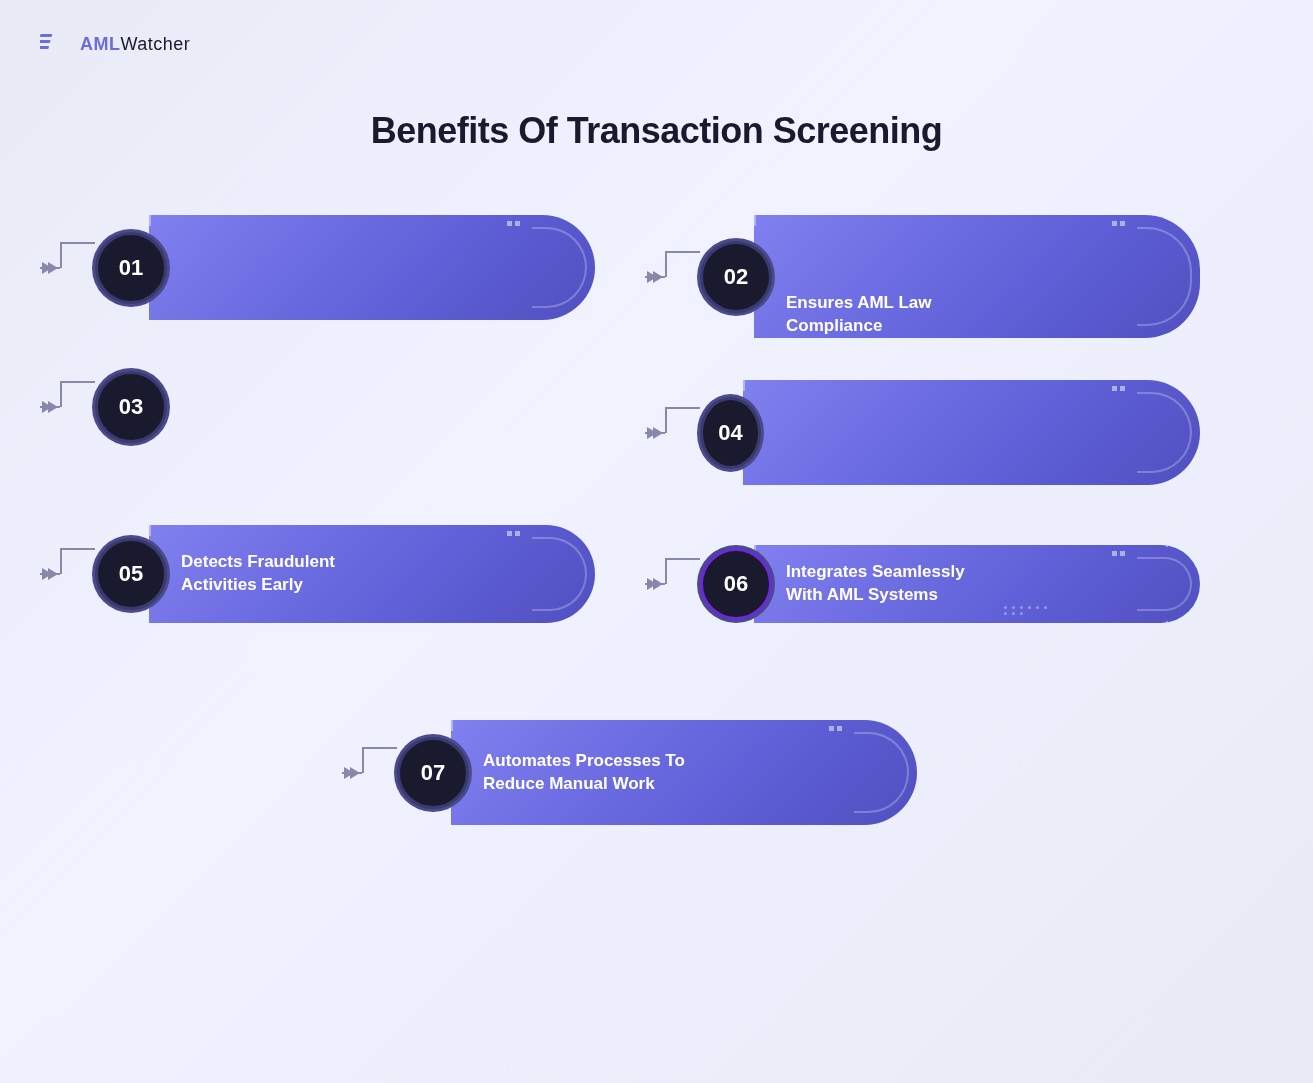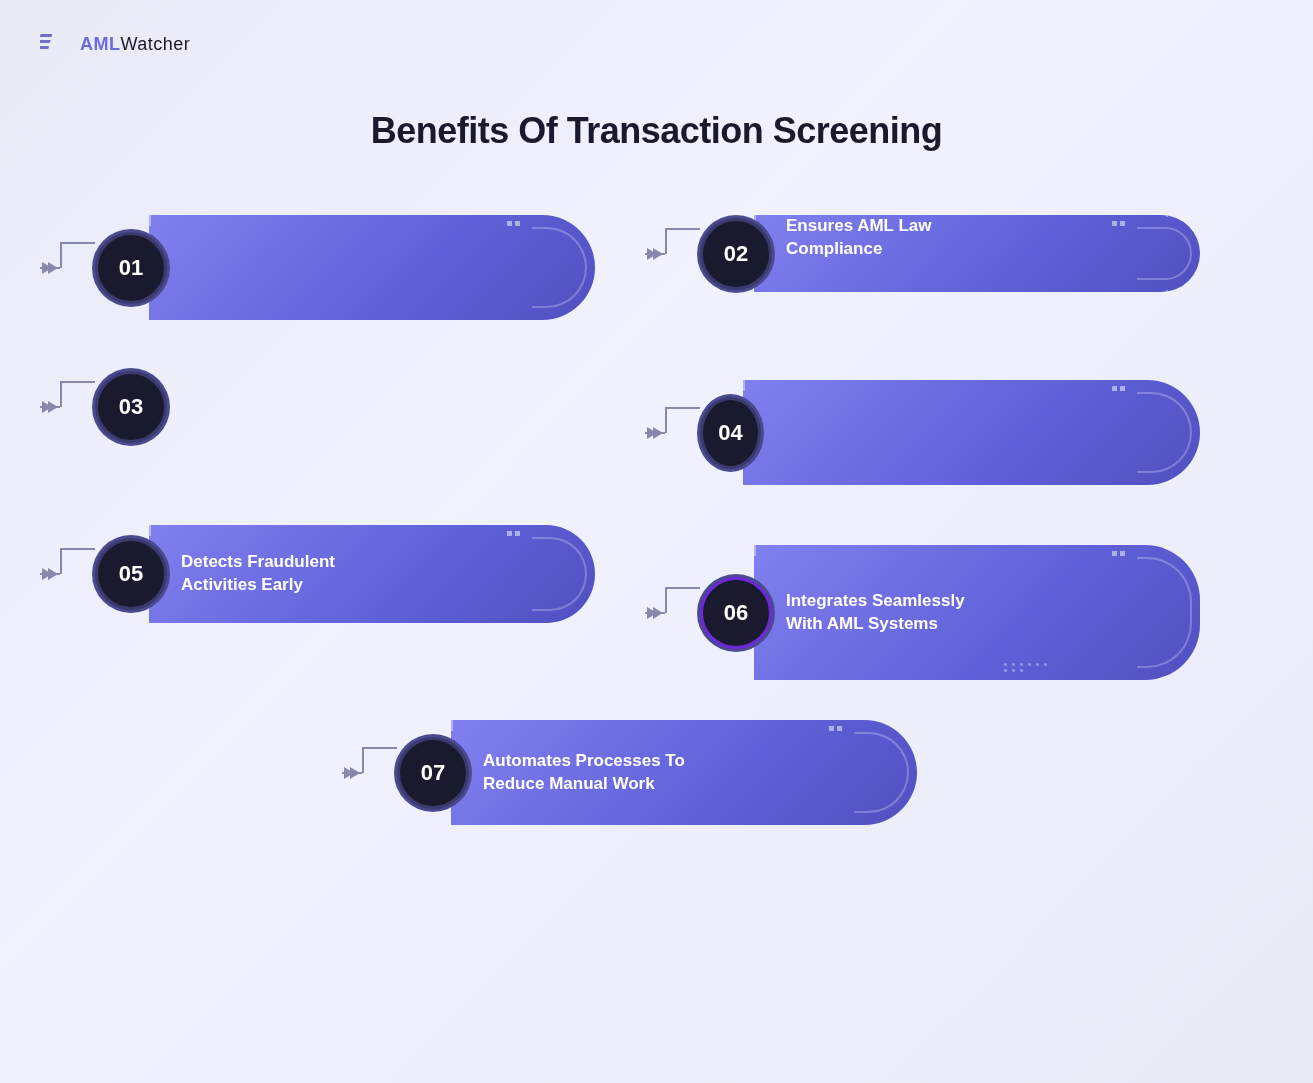--- a/index.html
+++ b/index.html
@@ -102,21 +102,21 @@
 
   <div class="pcard" style="left:700px; top:30px; width:500px;">
     <svg width="55" height="90" style="position:absolute;left:-55px;top:50%;transform:translateY(-50%);">
       <line x1="0" y1="45" x2="20" y2="45" stroke="#8888aa" stroke-width="2"></line>
       <rect x="20" y="20" width="2" height="25" fill="#8888aa"></rect>
       <line x1="20" y1="20" x2="55" y2="20" stroke="#8888aa" stroke-width="2"></line>
       <polygon points="2,39 2,51 12,45" fill="#8888aa"></polygon>
       <polygon points="8,39 8,51 18,45" fill="#8888aa"></polygon>
     </svg>
     <div style="width:72px;height:72px;border-radius:50%;background:#1a1a2e;border:3px solid #3a3a6e;box-shadow:0 0 0 3px #4a4a8e;display:flex;align-items:center;justify-content:center;font-size:22px;font-weight:800;color:white;flex-shrink:0;z-index:2;position:relative;">02</div>
-    <div style="position:relative;margin-left:-18px;height:77px;flex:1;background:linear-gradient(135deg,#8080f0,#6060d8 60%,#5050c0);border-radius:0 55px 55px 0;display:flex;align-items:flex-start;padding-left:32px;padding-right:25px;overflow:hidden;">
+    <div style="position:relative;margin-left:-18px;height:123px;flex:1;background:linear-gradient(135deg,#8080f0,#6060d8 60%,#5050c0);border-radius:0 55px 55px 0;display:flex;align-items:flex-end;padding-left:32px;padding-right:25px;overflow:hidden;">
       <div style="position:absolute;top:6px;right:75px;display:flex;gap:3px;">
         <div style="width:5px;height:5px;background:rgba(255,255,255,0.5);"></div>
         <div style="width:5px;height:5px;background:rgba(255,255,255,0.5);"></div>
       </div>
       <div style="position:absolute;right:8px;top:12px;bottom:12px;width:55px;border:2px solid rgba(255,255,255,0.25);border-left:none;border-radius:0 45px 45px 0;"></div>
       <div style="position:absolute;top:-7px;right:12px;width:22px;height:9px;border-left:2px solid rgba(255,255,255,0.4);border-top:2px solid rgba(255,255,255,0.4);"></div>
       <div style="position:absolute;bottom:-7px;right:12px;width:22px;height:9px;border-left:2px solid rgba(255,255,255,0.4);border-bottom:2px solid rgba(255,255,255,0.4);"></div>
       <div style="position:absolute;top:-7px;left:0;width:18px;height:18px;border-top:2px solid rgba(255,255,255,0.4);border-left:2px solid rgba(255,255,255,0.4);"></div>
       <span style="font-size:17px;font-weight:700;color:white;line-height:1.35;max-width:200px;">Ensures AML Law<br>Compliance</span>
     </div>
@@ -178,21 +178,21 @@
 
   <div class="pcard" style="left:700px; top:360px; width:500px;">
     <svg width="55" height="90" style="position:absolute;left:-55px;top:50%;transform:translateY(-50%);">
       <line x1="0" y1="45" x2="20" y2="45" stroke="#8888aa" stroke-width="2"></line>
       <rect x="20" y="20" width="2" height="25" fill="#8888aa"></rect>
       <line x1="20" y1="20" x2="55" y2="20" stroke="#8888aa" stroke-width="2"></line>
       <polygon points="2,39 2,51 12,45" fill="#8888aa"></polygon>
       <polygon points="8,39 8,51 18,45" fill="#8888aa"></polygon>
     </svg>
     <div style="width:72px;height:72px;border-radius:50%;background:#1a1a2e;border:3px solid #6d28d9;box-shadow:0 0 0 3px #4a4a8e;display:flex;align-items:center;justify-content:center;font-size:22px;font-weight:800;color:white;flex-shrink:0;z-index:2;position:relative;">06</div>
-    <div style="position:relative;margin-left:-18px;height:135px;flex:1;background:linear-gradient(135deg,#8080f0,#6060d8 60%,#5050c0);border-radius:0 55px 55px 0;display:flex;align-items:center;padding-left:32px;padding-right:25px;overflow:hidden;">
+    <div style="position:relative;margin-left:-18px;height:78px;flex:1;background:linear-gradient(135deg,#8080f0,#6060d8 60%,#5050c0);border-radius:0 55px 55px 0;display:flex;align-items:center;padding-left:32px;padding-right:25px;overflow:hidden;">
       <div style="position:absolute;top:6px;right:75px;display:flex;gap:3px;">
         <div style="width:5px;height:5px;background:rgba(255,255,255,0.5);"></div>
         <div style="width:5px;height:5px;background:rgba(255,255,255,0.5);"></div>
       </div>
       <div style="position:absolute;right:8px;top:12px;bottom:12px;width:55px;border:2px solid rgba(255,255,255,0.25);border-left:none;border-radius:0 45px 45px 0;"></div>
       <div style="position:absolute;top:-7px;right:12px;width:22px;height:9px;border-left:2px solid rgba(255,255,255,0.4);border-top:2px solid rgba(255,255,255,0.4);"></div>
       <div style="position:absolute;bottom:-7px;right:12px;width:22px;height:9px;border-left:2px solid rgba(255,255,255,0.4);border-bottom:2px solid rgba(255,255,255,0.4);"></div>
       <div style="position:absolute;top:-7px;left:0;width:18px;height:18px;border-top:2px solid rgba(255,255,255,0.4);border-left:2px solid rgba(255,255,255,0.4);"></div>
 
       <div style="position:absolute;bottom:8px;left:250px;display:grid;grid-template-columns:repeat(6,5px);gap:3px;">

